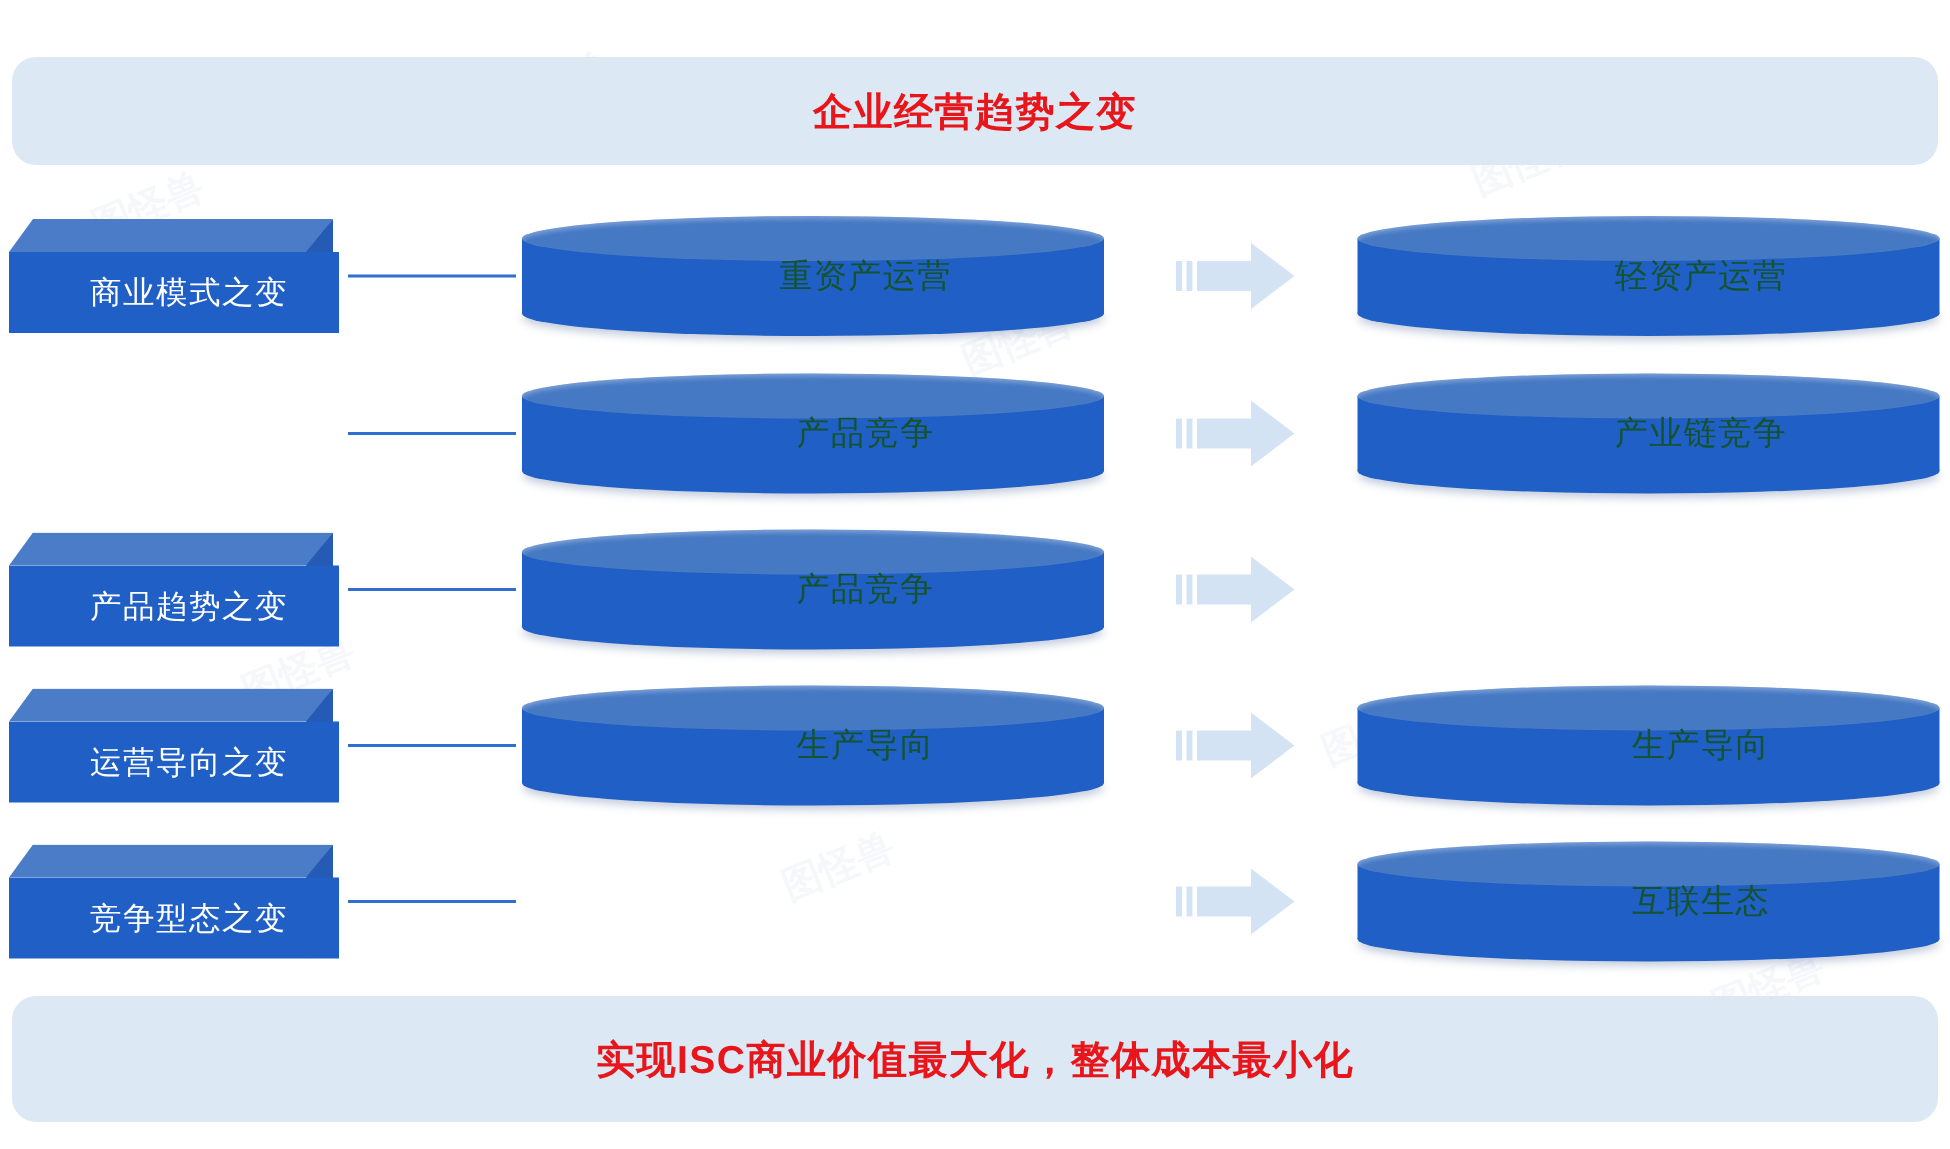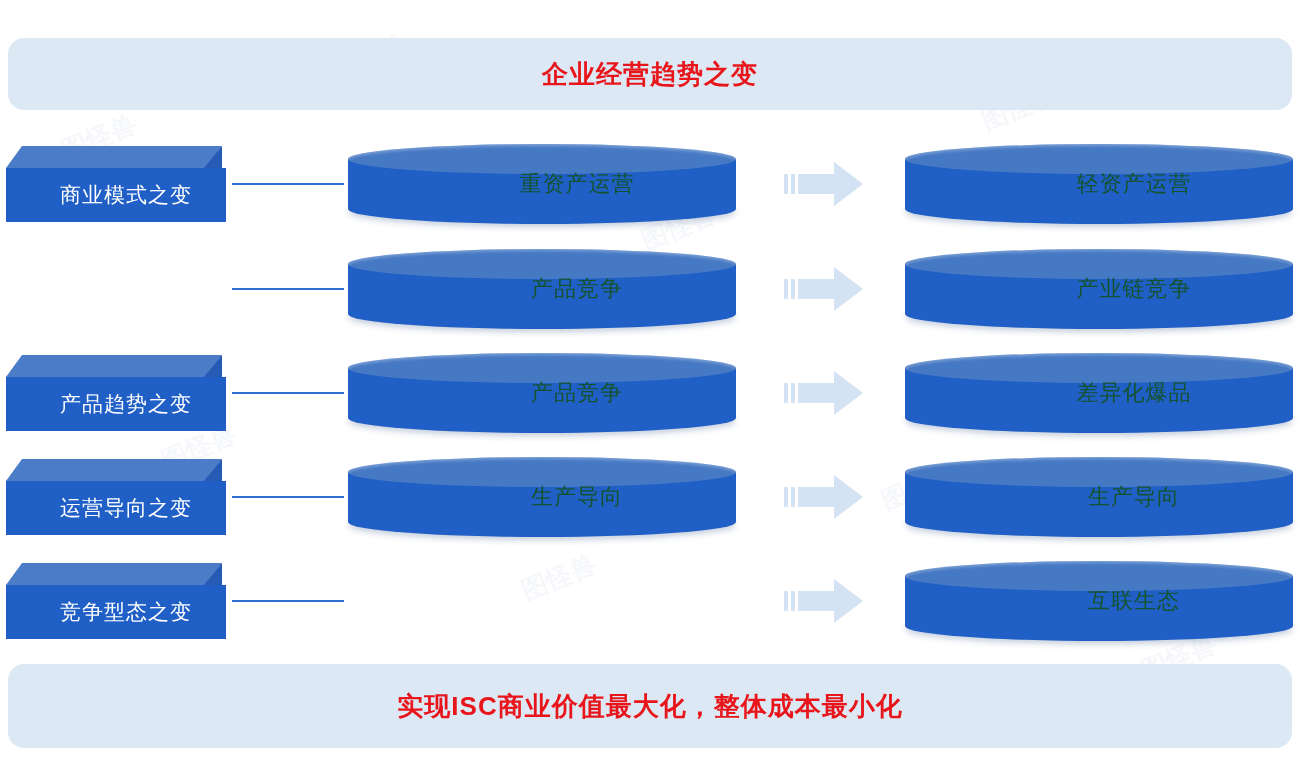--- a/index.html
+++ b/index.html
@@ -274,26 +274,20 @@
     </div>
 
     <div class="arrow">
       <svg width="80" height="48" viewBox="0 0 80 48" xmlns="http://www.w3.org/2000/svg">
         <path d="M0 14 H4 V34 H0 Z" fill="#d4e3f3"></path>
         <path d="M7 14 H11 V34 H7 Z" fill="#d4e3f3"></path>
         <path d="M14 14 H50 V2 L79 24 L50 46 V34 H14 Z" fill="#d4e3f3"></path>
       </svg>
     </div>
 
-    <div class="cyl cyl-right">
-      <div class="cyl-bottom"></div>
-      <div class="cyl-body"></div>
-      <div class="cyl-top"></div>
-      <div class="cyl-label">差异化爆品</div>
-    </div>
   </div>
     <div class="row" style="top: 451px;">
     <div class="box3d">
       <div class="top-face"></div>
       <div class="side-face"></div>
       <div class="edge edge-v"></div>
       <div class="front-face">
         <span class="box-label">运营导向之变</span>
       </div>
     </div>

